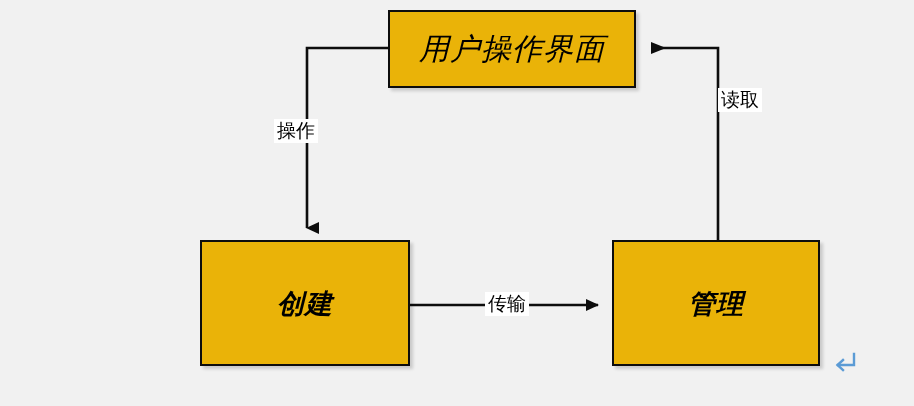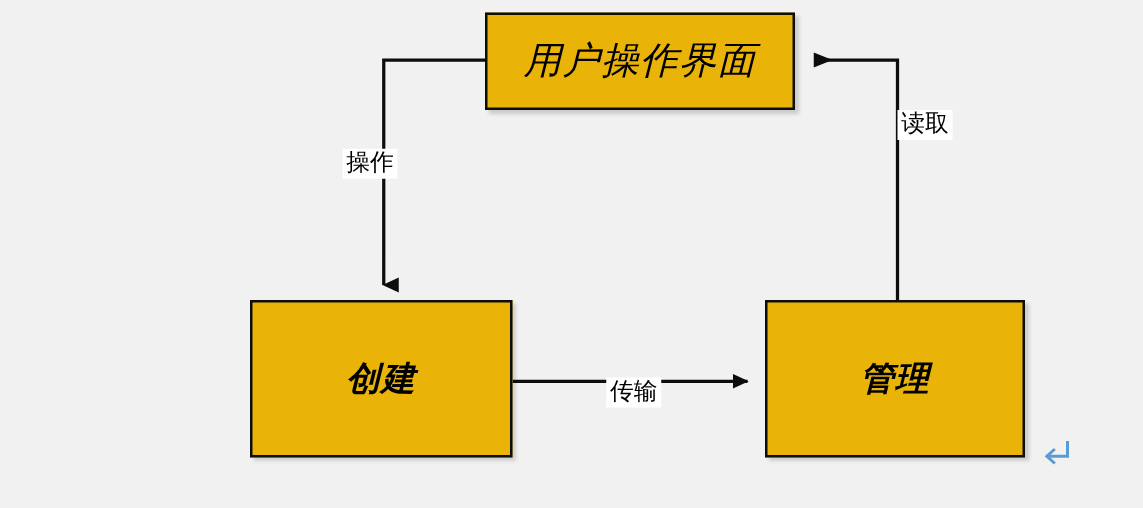--- a/index.html
+++ b/index.html
@@ -82,21 +82,21 @@
     color: #000000;
     font-family: "DejaVu Serif", "Liberation Serif", serif;
     font-size: 19px;
     line-height: 1.15;
     padding: 1px 3px;
     white-space: nowrap;
     z-index: 4;
   }
   #edge-label-operate { left: 274px; top: 80px; margin-top: 39px; }
   #edge-label-read    { left: 718px; top: 88px; }
-  #edge-label-transmit{ left: 485px; top: 302px; }
+  #edge-label-transmit{ left: 485px; top: 292px; }
 
   
   #return-mark {
     position: absolute;
     left: 832px;
     top: 350px;
     width: 26px;
     height: 26px;
     z-index: 5;
   }

